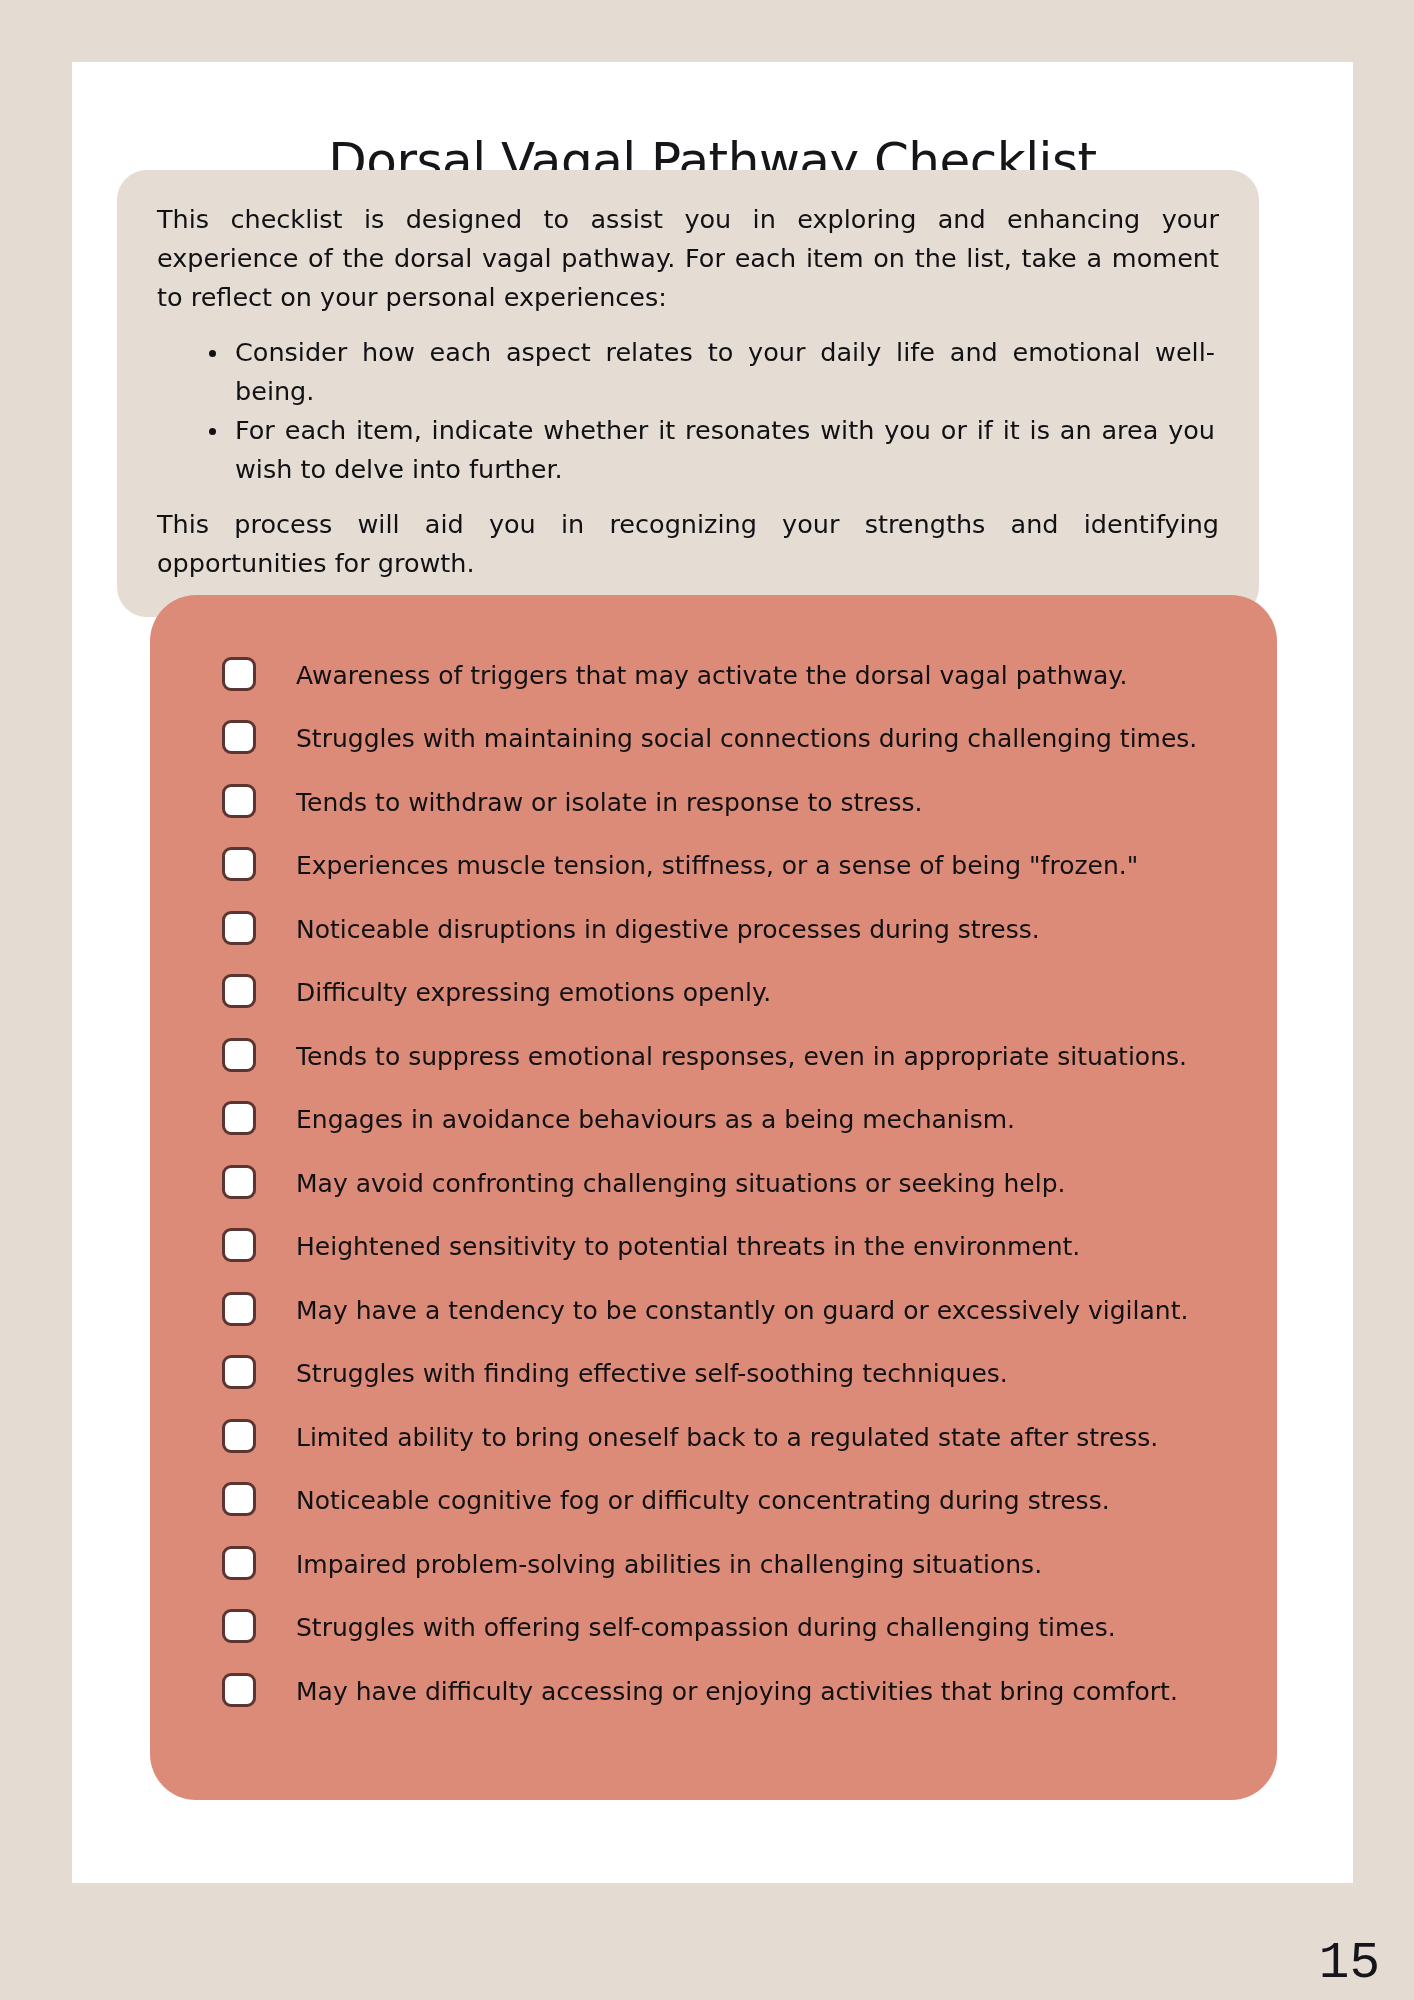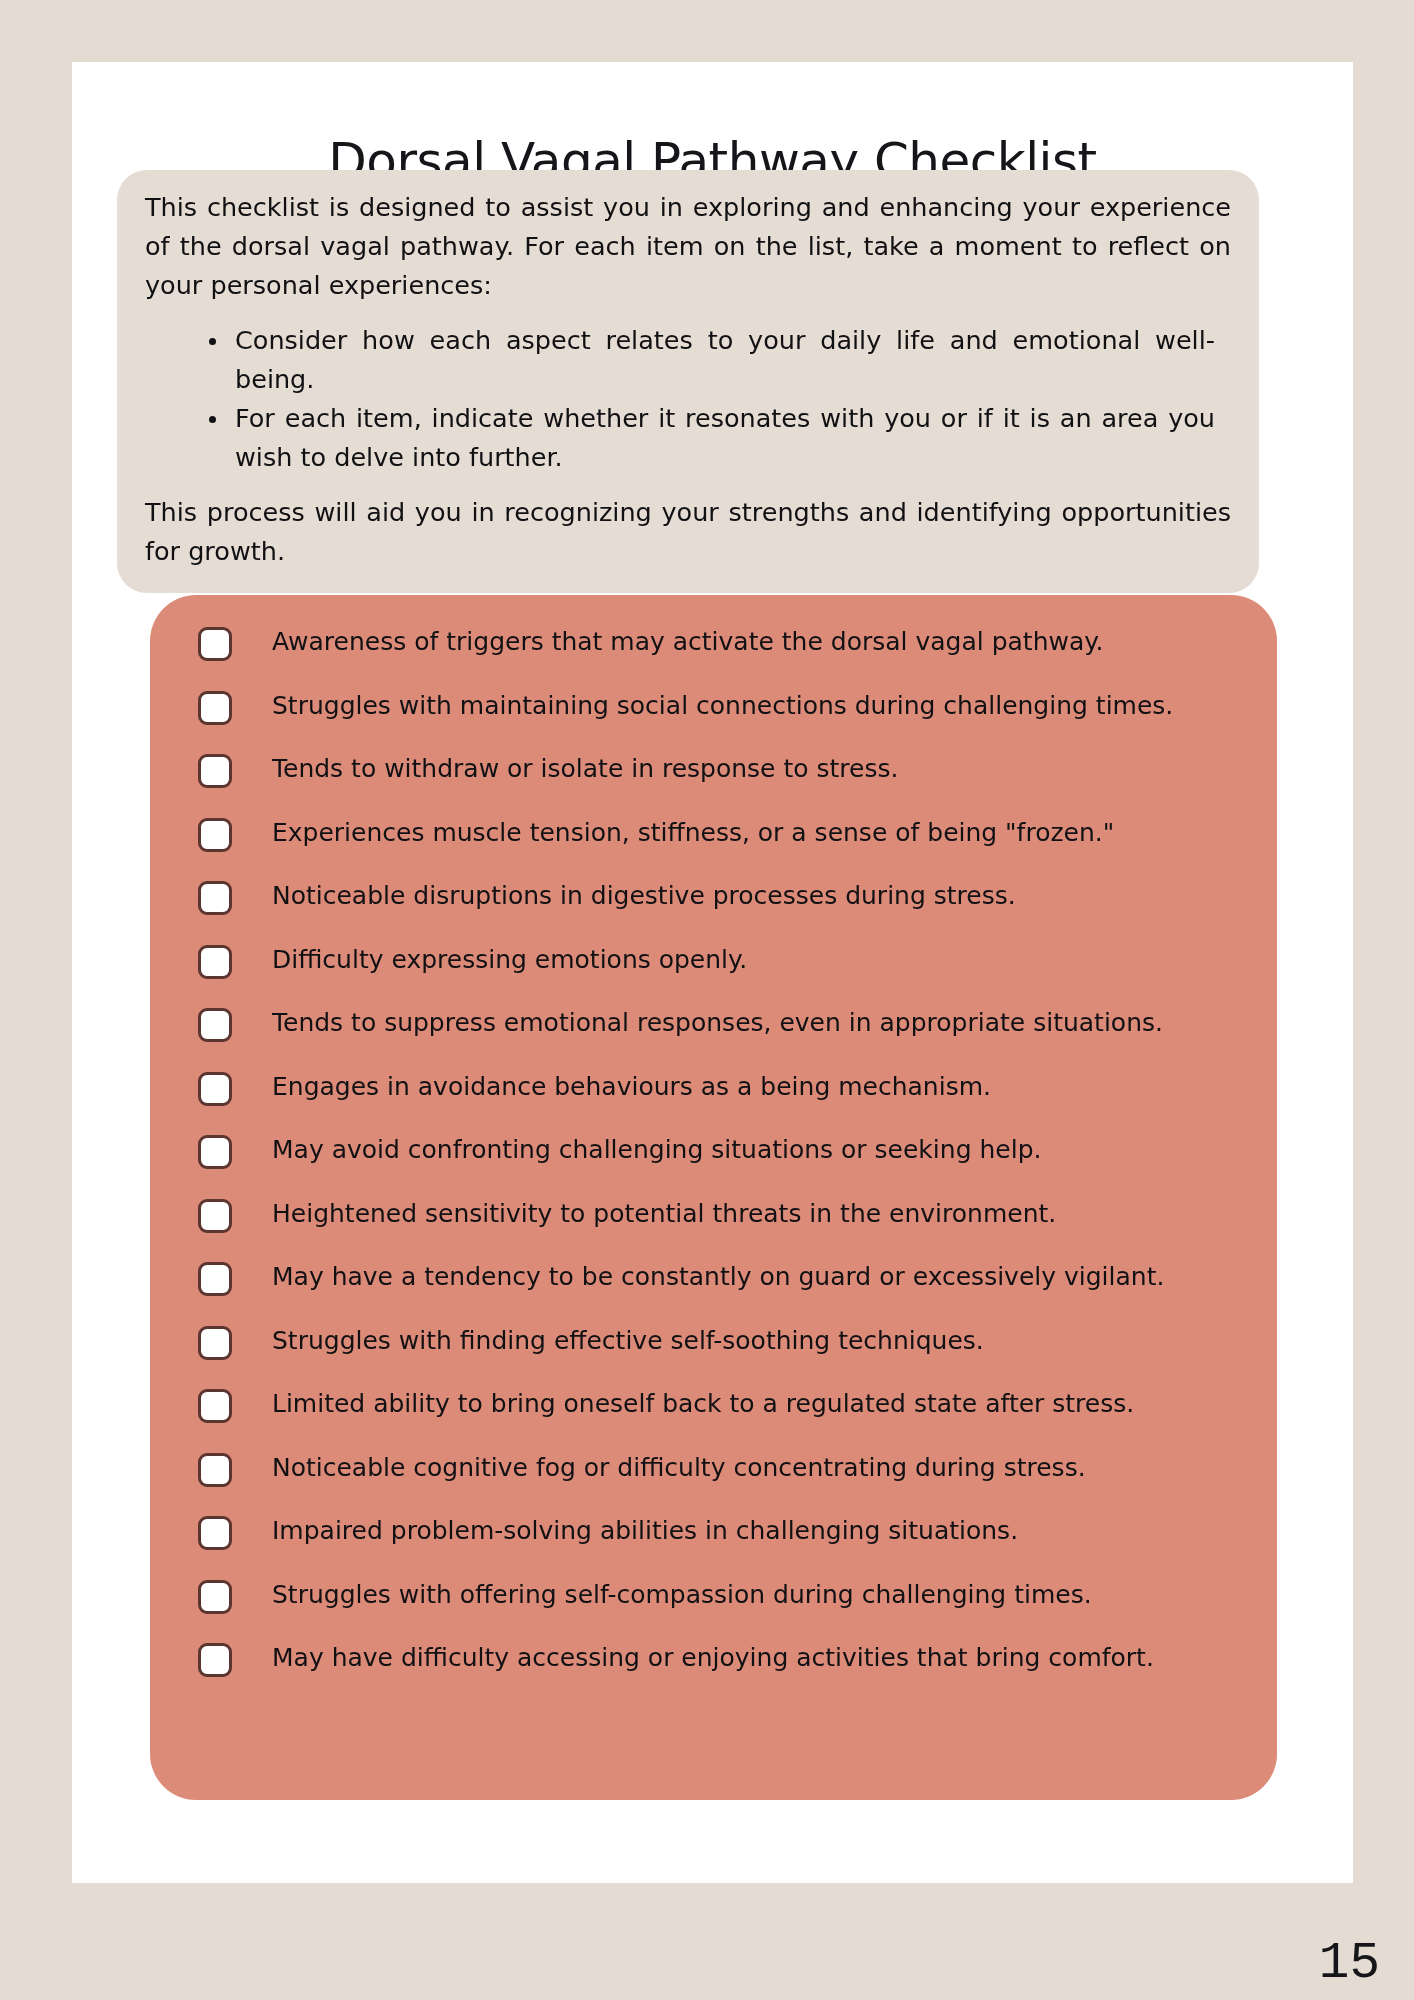--- a/index.html
+++ b/index.html
@@ -48,21 +48,21 @@
     border-radius: 30px;
     padding: 18px 28px 22px 28px;
   }
 
   .intro-text {
     font-size: 25.5px;
     line-height: 39px;
     color: #111114;
     text-align: justify;
     text-justify: inter-word;
-    margin: 0;
+    margin: 12px;
   }
 
   .intro-list {
     margin: 16px;
     padding: 0 0 0 40px;
     list-style: none;
   }
   .intro-list li {
     position: relative;
     font-size: 25.5px;
@@ -90,23 +90,23 @@
     width: 1127px;
     height: 1205px;
     box-sizing: border-box;
     background: #dd8b79;
     border-radius: 46px;
     padding: 32px 0 0 0;
   }
 
   .check-row {
     display: flex;
-    align-items: flex-start;
+    align-items: flex-end;
     height: 63.5px;
-    padding-left: 48px;
+    padding-left: 72px;
   }
 
   .checkbox {
     flex: 0 0 auto;
     width: 34px;
     height: 34px;
     box-sizing: border-box;
     background: #ffffff;
     border: 3px solid #5c3530;
     border-radius: 9px;

